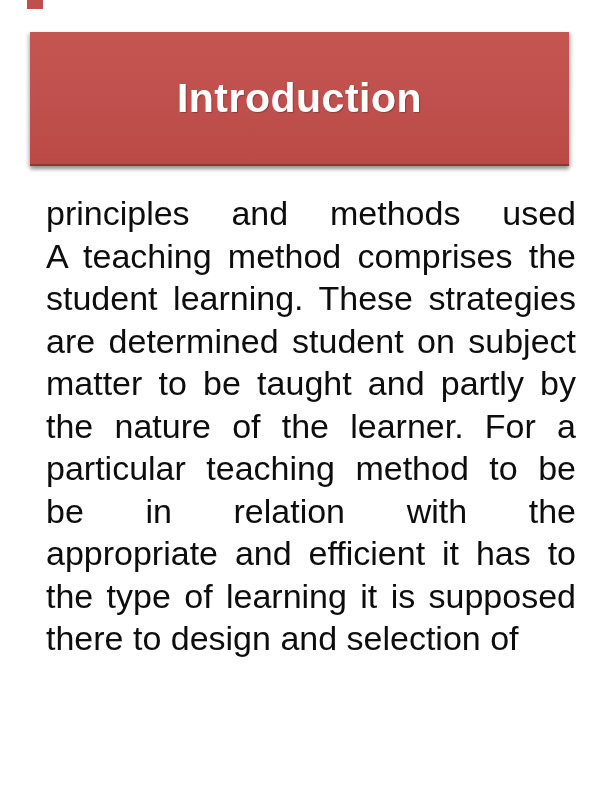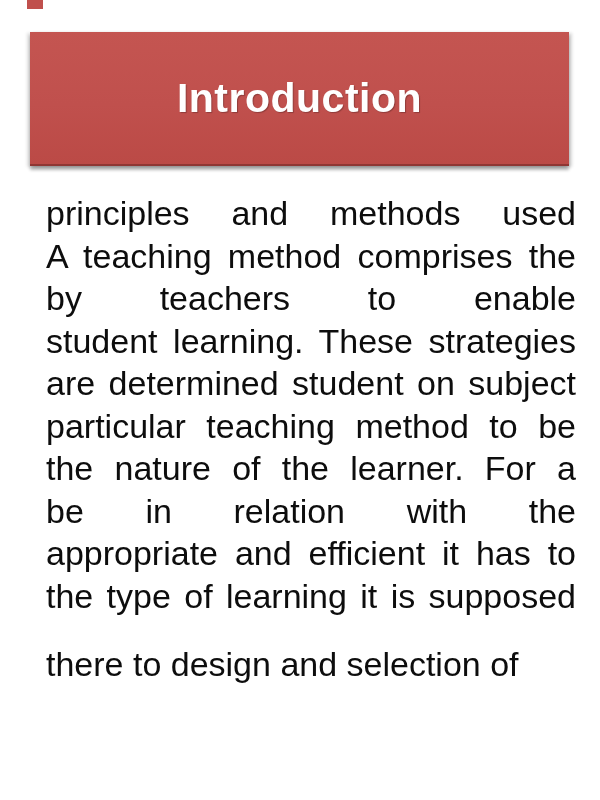--- a/index.html
+++ b/index.html
@@ -57,41 +57,40 @@
   }
   .body-text .line{
     text-align:justify;
     text-align-last:justify;
     text-justify:inter-word;
     white-space:normal;
   }
   .body-text .line.last{
     text-align:left;
     text-align-last:left;
-    margin-top:26px;
   }
 </style>
 </head>
 <body>
 
 <div class="slide">
 
   <div class="corner-mark"></div>
 
   <div class="title-banner">
     <span class="title-label">Introduction</span>
   </div>
 
   <div class="body-text">
       <div class="line">principles and methods used</div>
       <div class="line">A teaching method comprises the</div>
-      <div class="line">by teachers to enable</div>
       <div class="line">student learning. These strategies</div>
       <div class="line">are determined student on subject</div>
+      <div class="line">matter to be taught and partly by</div>
+      <div class="line">the nature of the learner. For a</div>
       <div class="line">particular teaching method to be</div>
-      <div class="line">the nature of the learner. For a</div>
       <div class="line">be in relation with the</div>
       <div class="line">appropriate and efficient it has to</div>
       <div class="line">the type of learning it is supposed</div>
       <div class="line last">there to design and selection of</div>
     </div>
 
 </div>
 
 </body></html>

